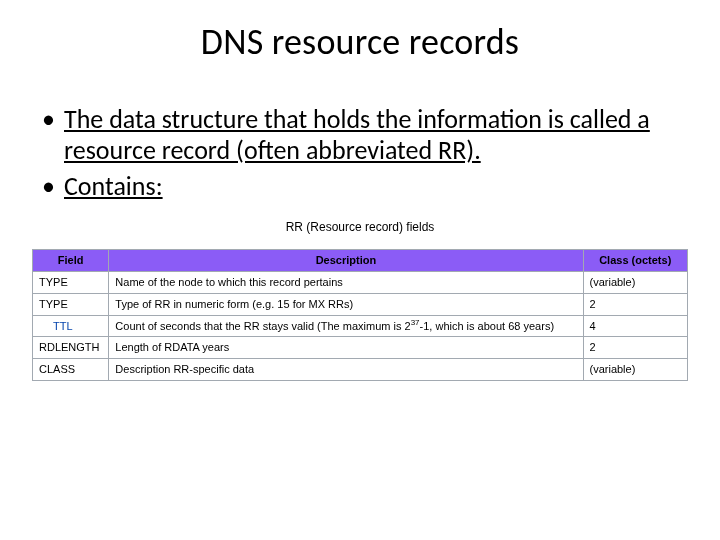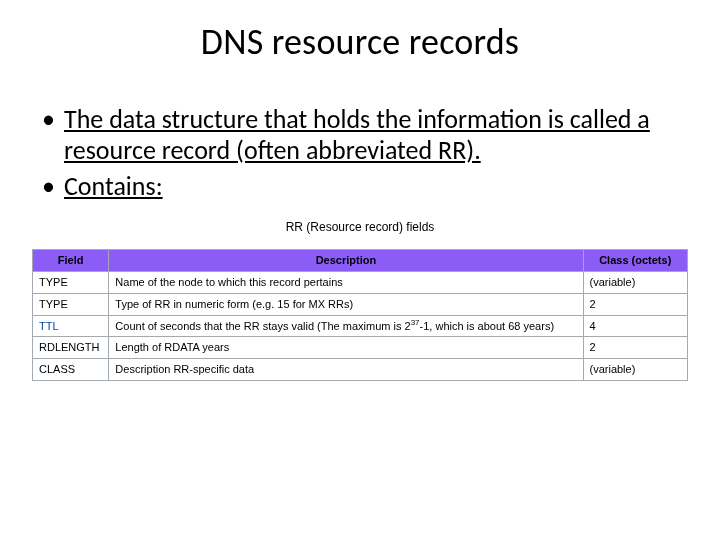--- a/index.html
+++ b/index.html
@@ -72,21 +72,21 @@
   }
   table.rr th {
     background: #8b5cf6;
     font-weight: bold;
     text-align: center;
   }
   col.c-field { width: 76px; }
   col.c-desc  { width: 472px; }
   col.c-len   { width: 104px; }
   .cell-field { font-weight: 400; }
-  a.wikilink { color: #0645ad; text-decoration: none; }
+  a.wikilink { color: #0645ad; text-decoration: none; margin-left: 14px; }
   sup { font-size: 8px; vertical-align: super; line-height: 0; }
 </style>
 </head>
 <body>
 
 <div class="slide">
 
   <h1 class="title">DNS resource records</h1>
 
   <ul class="bullets">

